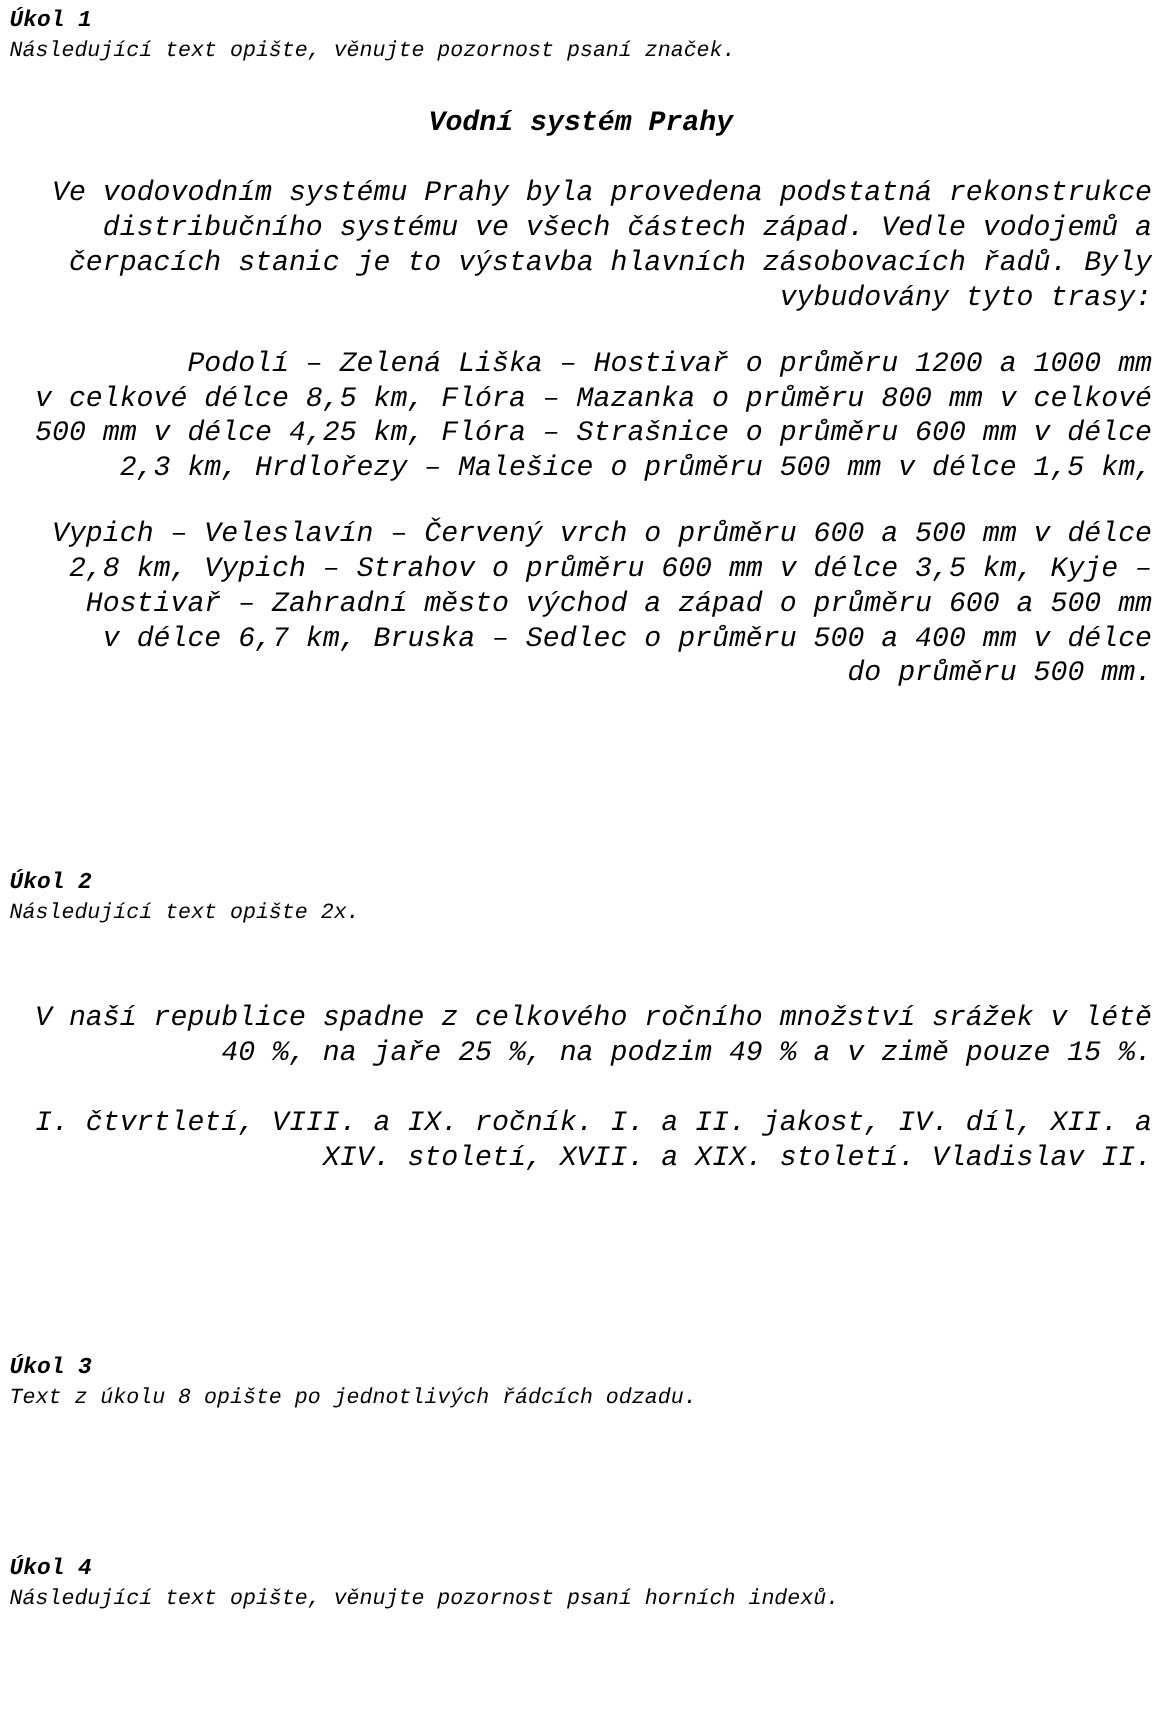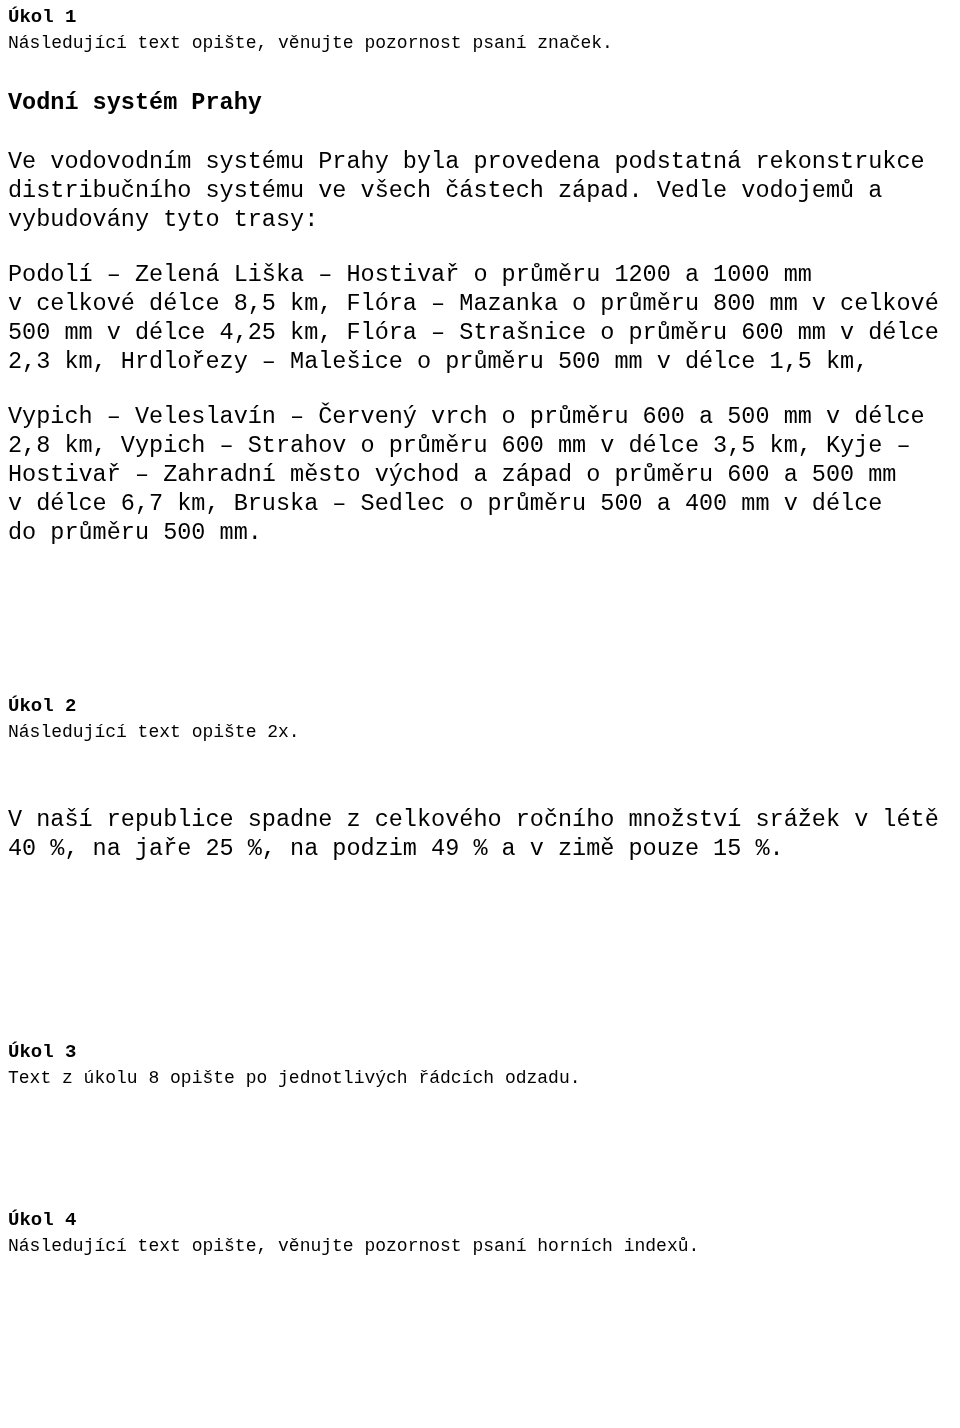--- a/index.html
+++ b/index.html
@@ -15,20 +15,21 @@
     font-family: "Liberation Mono", "DejaVu Sans Mono", monospace;
     color: #000000;
     -webkit-font-smoothing: antialiased;
   }
   .page {
     position: relative;
     width: 960px;
     height: 1428px;
     padding: 0;
     box-sizing: border-box;
+    font-style: italic;
   }
   .doc {
     position: absolute;
     left: 8px;
     top: 6px;
     width: 952px;
   }
 
   
   .task-title {
@@ -48,39 +49,40 @@
     margin: 0;
     white-space: pre;
   }
   .body-heading {
     font-family: "Liberation Mono", "DejaVu Sans Mono", monospace;
     font-size: 23.5px;
     font-weight: bold;
     line-height: 29px;
     margin: 0;
     white-space: pre;
+    text-align: center;
   }
   .body-line {
     font-family: "Liberation Mono", "DejaVu Sans Mono", monospace;
     font-size: 23.5px;
     font-weight: normal;
     line-height: 29px;
     margin: 0;
     white-space: pre;
   }
 
   
   .block { margin: 0; padding: 0; }
   .gap-md  { height: 30px; }
   .gap-lg  { height: 58px; }
   .gap-xl  { height: 116px; }
   .gap-xxl { height: 148px; }
   .gap-para { height: 26px; }
 
-  .para-group p { margin: 0; }
+  .para-group p { margin: 0; text-align: right; }
 </style>
 </head>
 <body>
 
 <div class="page">
   <div class="doc">
 
     <section class="block">
       <h2 class="task-title">Úkol 1</h2>
       <p class="task-instr">Následující text opište, věnujte pozornost psaní značek.</p>
@@ -90,20 +92,21 @@
 
     <section class="block">
       <h3 class="body-heading">Vodní systém Prahy</h3>
     </section>
 
     <div class="gap-md"></div>
 
     <section class="block para-group">
       <p class="body-line">Ve vodovodním systému Prahy byla provedena podstatná rekonstrukce</p>
       <p class="body-line">distribučního systému ve všech částech západ. Vedle vodojemů a</p>
+      <p class="body-line">čerpacích stanic je to výstavba hlavních zásobovacích řadů. Byly</p>
       <p class="body-line">vybudovány tyto trasy:</p>
     </section>
 
     <div class="gap-para"></div>
 
     <section class="block para-group">
       <p class="body-line">Podolí – Zelená Liška – Hostivař o průměru 1200 a 1000 mm</p>
       <p class="body-line">v celkové délce 8,5 km, Flóra – Mazanka o průměru 800 mm v celkové</p>
       <p class="body-line">500 mm v délce 4,25 km, Flóra – Strašnice o průměru 600 mm v délce</p>
       <p class="body-line">2,3 km, Hrdlořezy – Malešice o průměru 500 mm v délce 1,5 km,</p>
@@ -128,20 +131,24 @@
 
     <div class="gap-lg"></div>
 
     <section class="block para-group">
       <p class="body-line">V naší republice spadne z celkového ročního množství srážek v létě</p>
       <p class="body-line">40 %, na jaře 25 %, na podzim 49 % a v zimě pouze 15 %.</p>
     </section>
 
     <div class="gap-md"></div>
 
+    <section class="block para-group">
+      <p class="body-line">I. čtvrtletí, VIII. a IX. ročník. I. a II. jakost, IV. díl, XII. a</p>
+      <p class="body-line">XIV. století, XVII. a XIX. století. Vladislav II.</p>
+    </section>
 
     <div class="gap-xxl"></div>
 
     <section class="block">
       <h2 class="task-title">Úkol 3</h2>
       <p class="task-instr">Text z úkolu 8 opište po jednotlivých řádcích odzadu.</p>
     </section>
 
     <div class="gap-xl"></div>
 

